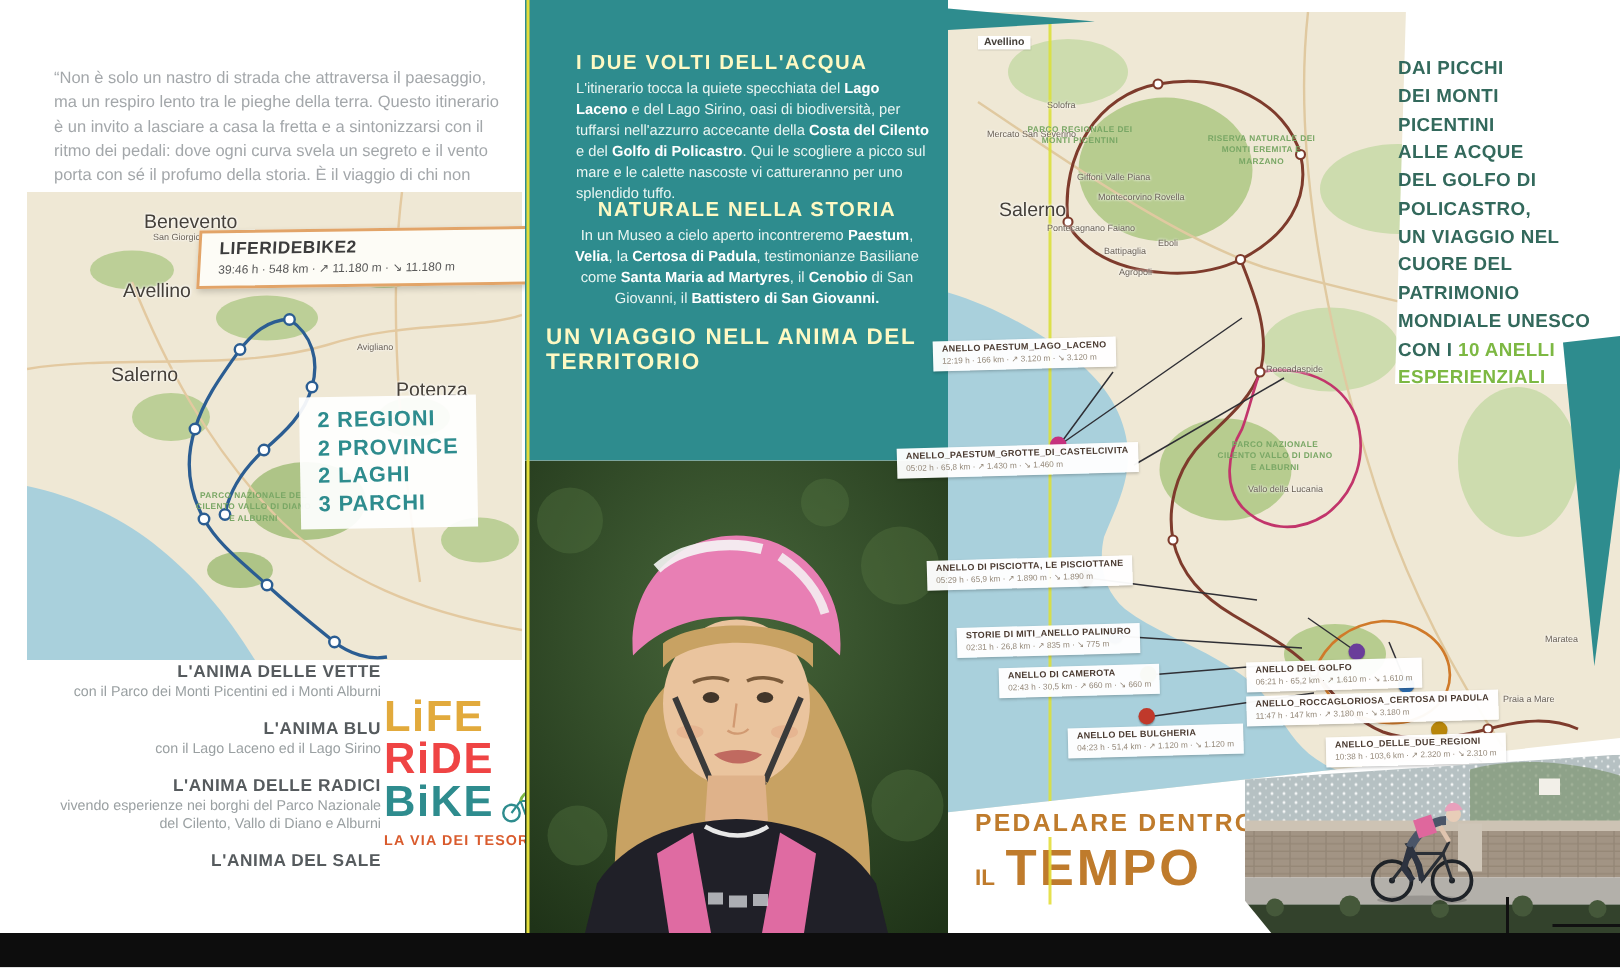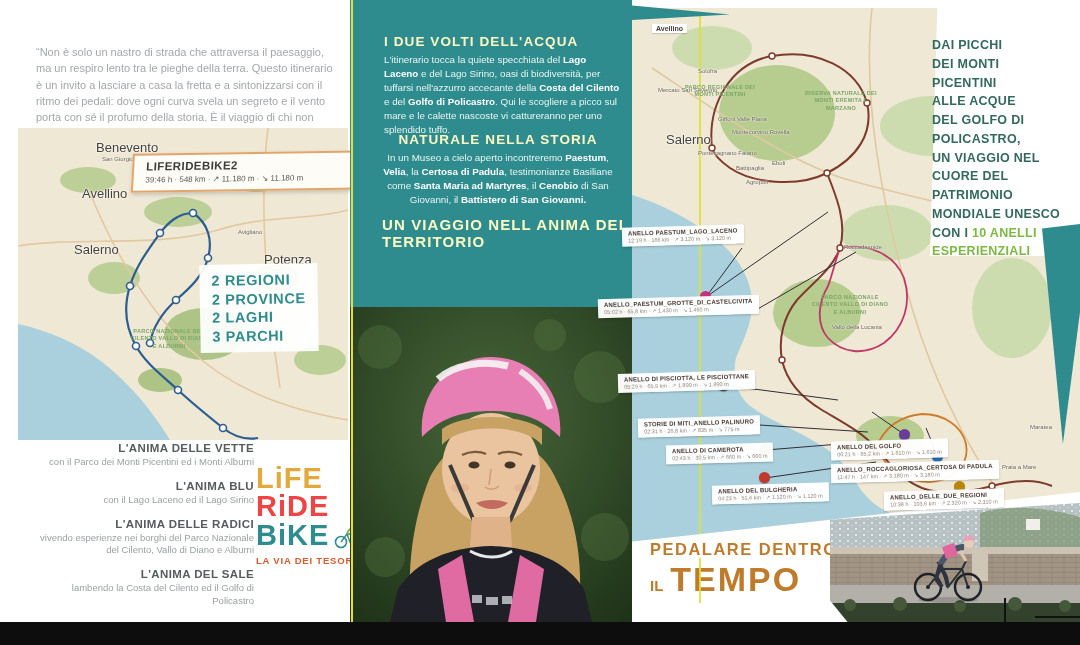--- a/index.html
+++ b/index.html
@@ -132,21 +132,20 @@
     <div class="blk">
       <div class="at">L'ANIMA BLU</div>
       <div class="ab">con il Lago Laceno ed il Lago Sirino</div>
     </div>
     <div class="blk">
       <div class="at">L'ANIMA DELLE RADICI</div>
       <div class="ab">vivendo esperienze nei  borghi del Parco Nazionale del Cilento, Vallo di Diano e Alburni</div>
     </div>
     <div class="blk">
       <div class="at">L'ANIMA DEL SALE</div>
-      <div class="ab">lambendo la Costa del Cilento ed il Golfo di Policastro</div>
     </div>
   </div>
 
   <div class="abs logo">
     <span class="w w1">LiFE</span>
     <span class="w w2">RiDE</span>
     <span class="w w3">
       <span>BiKE</span>
       <svg width="34" height="24" viewBox="0 0 34 24">
         <circle cx="9" cy="17" r="5.5" fill="none" stroke="#2e8c8e" stroke-width="1.6"></circle>
@@ -161,21 +160,21 @@
 
   <div class="abs teal-panel">
     <div class="sec" style="left:34px;top:34px;width:238px">
       <div class="ttl">I DUE VOLTI DELL'ACQUA</div>
       <div class="bd">L'itinerario tocca la quiete specchiata del <b>Lago Laceno</b> e del Lago Sirino, oasi di biodiversità, per tuffarsi nell'azzurro accecante della <b>Costa del Cilento</b> e del <b>Golfo di Policastro</b>. Qui le scogliere a picco sul mare e le calette nascoste vi cattureranno per uno splendido tuffo.</div>
     </div>
     <div class="sec" style="left:28px;top:132px;width:240px;text-align:center">
       <div class="ttl">NATURALE NELLA STORIA</div>
       <div class="bd">In un Museo a cielo aperto incontreremo <b>Paestum</b>, <b>Velia</b>, la <b>Certosa di Padula</b>, testimonianze Basiliane come <b>Santa Maria ad Martyres</b>, il <b>Cenobio</b> di San Giovanni, il <b>Battistero di San Giovanni.</b></div>
     </div>
-    <div class="sec" style="left:32px;top:216px;width:258px">
+    <div class="sec" style="left:14px;top:216px;width:258px">
       <div class="ttl" style="font-size:15px">UN VIAGGIO NELL ANIMA DEL TERRITORIO</div>
     </div>
   </div>
 
   <div class="abs" style="left:350px;top:307px;width:282px;height:315px">
     <svg width="282" height="315" viewBox="0 0 282 315">
       <defs>
         <radialGradient id="pbg" cx="50%" cy="35%" r="80%">
           <stop offset="0%" stop-color="#47663a"></stop>
             <stop offset="100%" stop-color="#1f3318"></stop>

